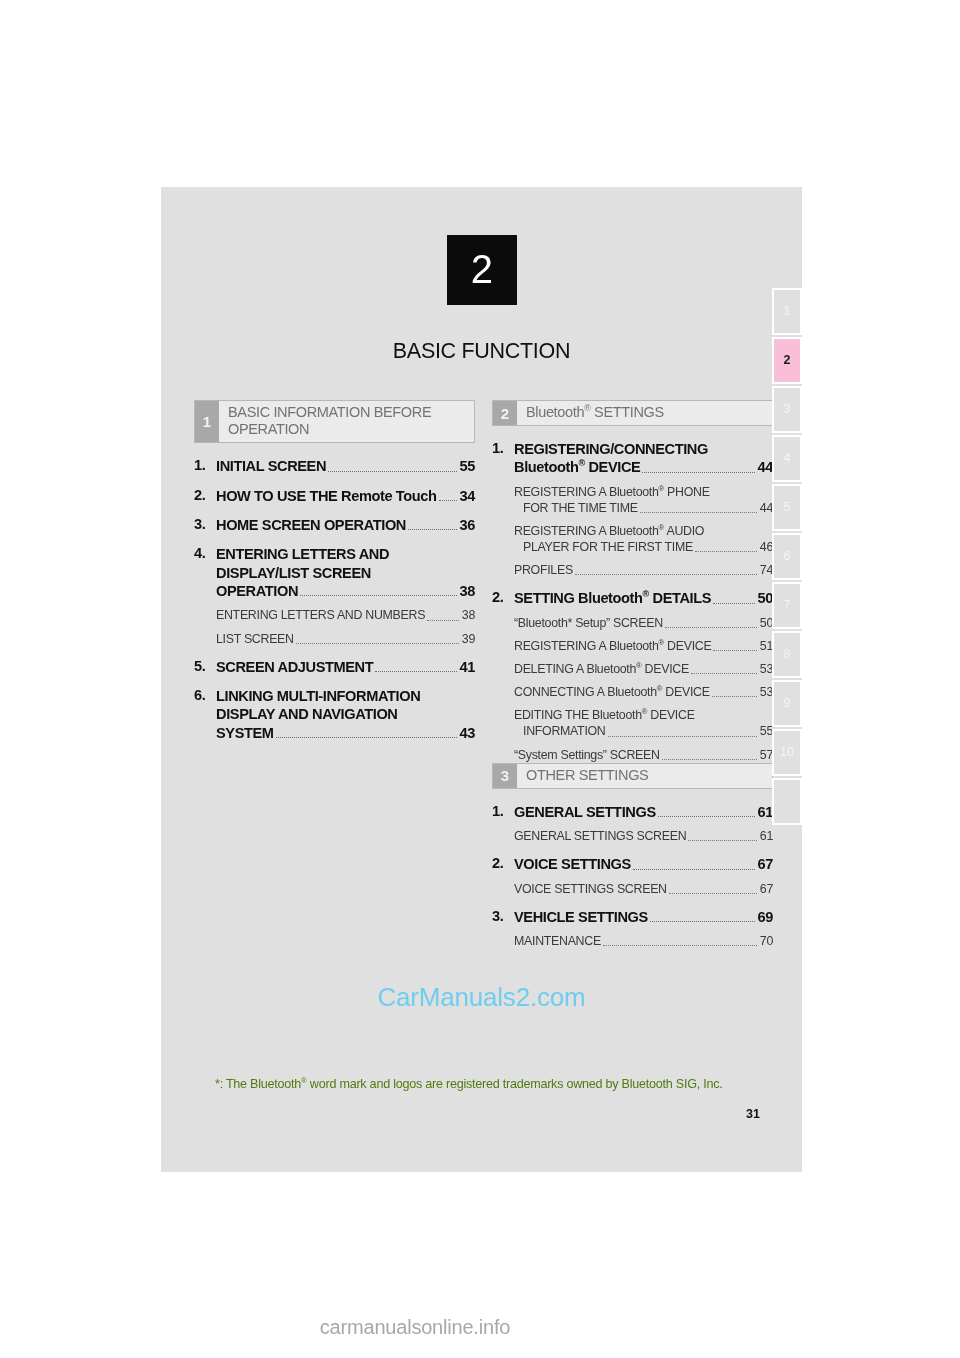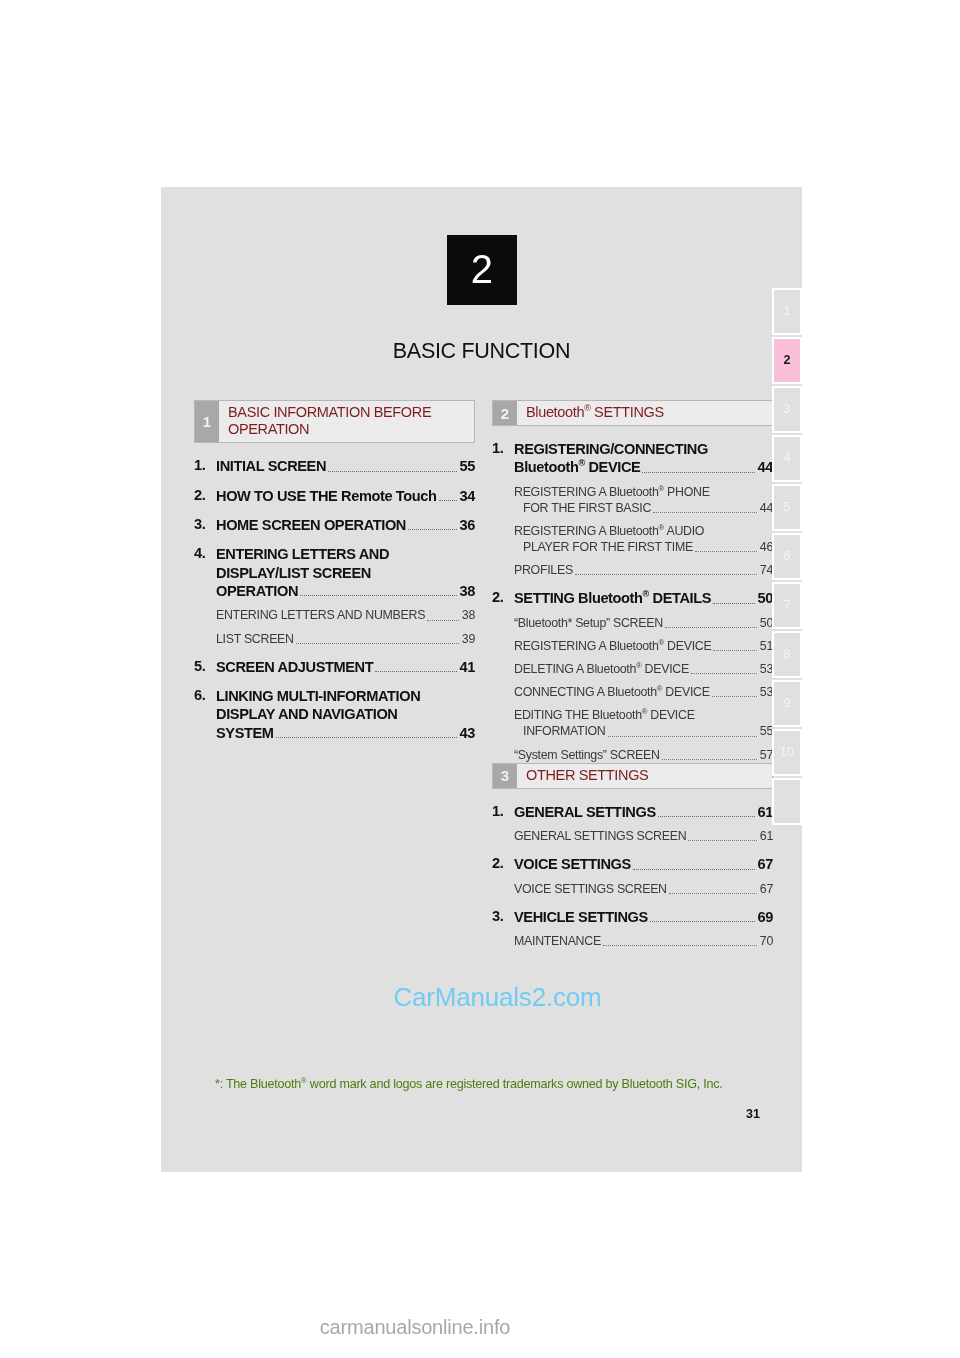--- a/index.html
+++ b/index.html
@@ -92,21 +92,21 @@
     display: flex;
     align-items: center;
     justify-content: center;
     line-height: 1;
   }
   .sect-label {
     flex: 1;
     padding: 3px 6px 4px 9px;
     font-size: 14.5px;
     font-weight: 400;
-    color: #7f1d1d;
+    color: #737373;
     letter-spacing: -0.35px;
     line-height: 1.18;
   }
 
   
   .toc-main {
     display: flex;
     margin-top: 11px;
     font-size: 14.6px;
     color: #111;
@@ -176,21 +176,21 @@
   sup.reg {
     font-size: 0.62em;
     vertical-align: super;
     line-height: 0;
   }
   .mixed { font-weight: 700; }
 
   
   #watermark-main {
     position: absolute;
-    left: 16px;
+    left: 0;
     top: 795px;
     width: 641px;
     text-align: center;
     color: #6ecdf0;
     font-size: 26px;
     letter-spacing: -0.2px;
     font-family: "Liberation Sans", sans-serif;
   }
 
   
@@ -376,21 +376,21 @@
               <span class="txt">Bluetooth<sup class="reg">®</sup> DEVICE</span>
               <span class="dots"></span>
               <span class="pg">44</span>
             </div>
           </div>
         </div>
         <div class="toc-sub">
           <div class="sbody">
             <div class="sline1">REGISTERING A Bluetooth<sup class="reg">®</sup> PHONE</div>
             <div class="srow indent2">
-              <span class="stxt">FOR THE FIRST BASIC</span>
+              <span class="stxt">FOR THE TIME TIME</span>
               <span class="sdots"></span>
               <span class="spg">44</span>
             </div>
           </div>
         </div>
         <div class="toc-sub">
           <div class="sbody">
             <div class="sline1">REGISTERING A Bluetooth<sup class="reg">®</sup> AUDIO</div>
             <div class="srow indent2">
               <span class="stxt">PLAYER FOR THE FIRST TIME</span>

